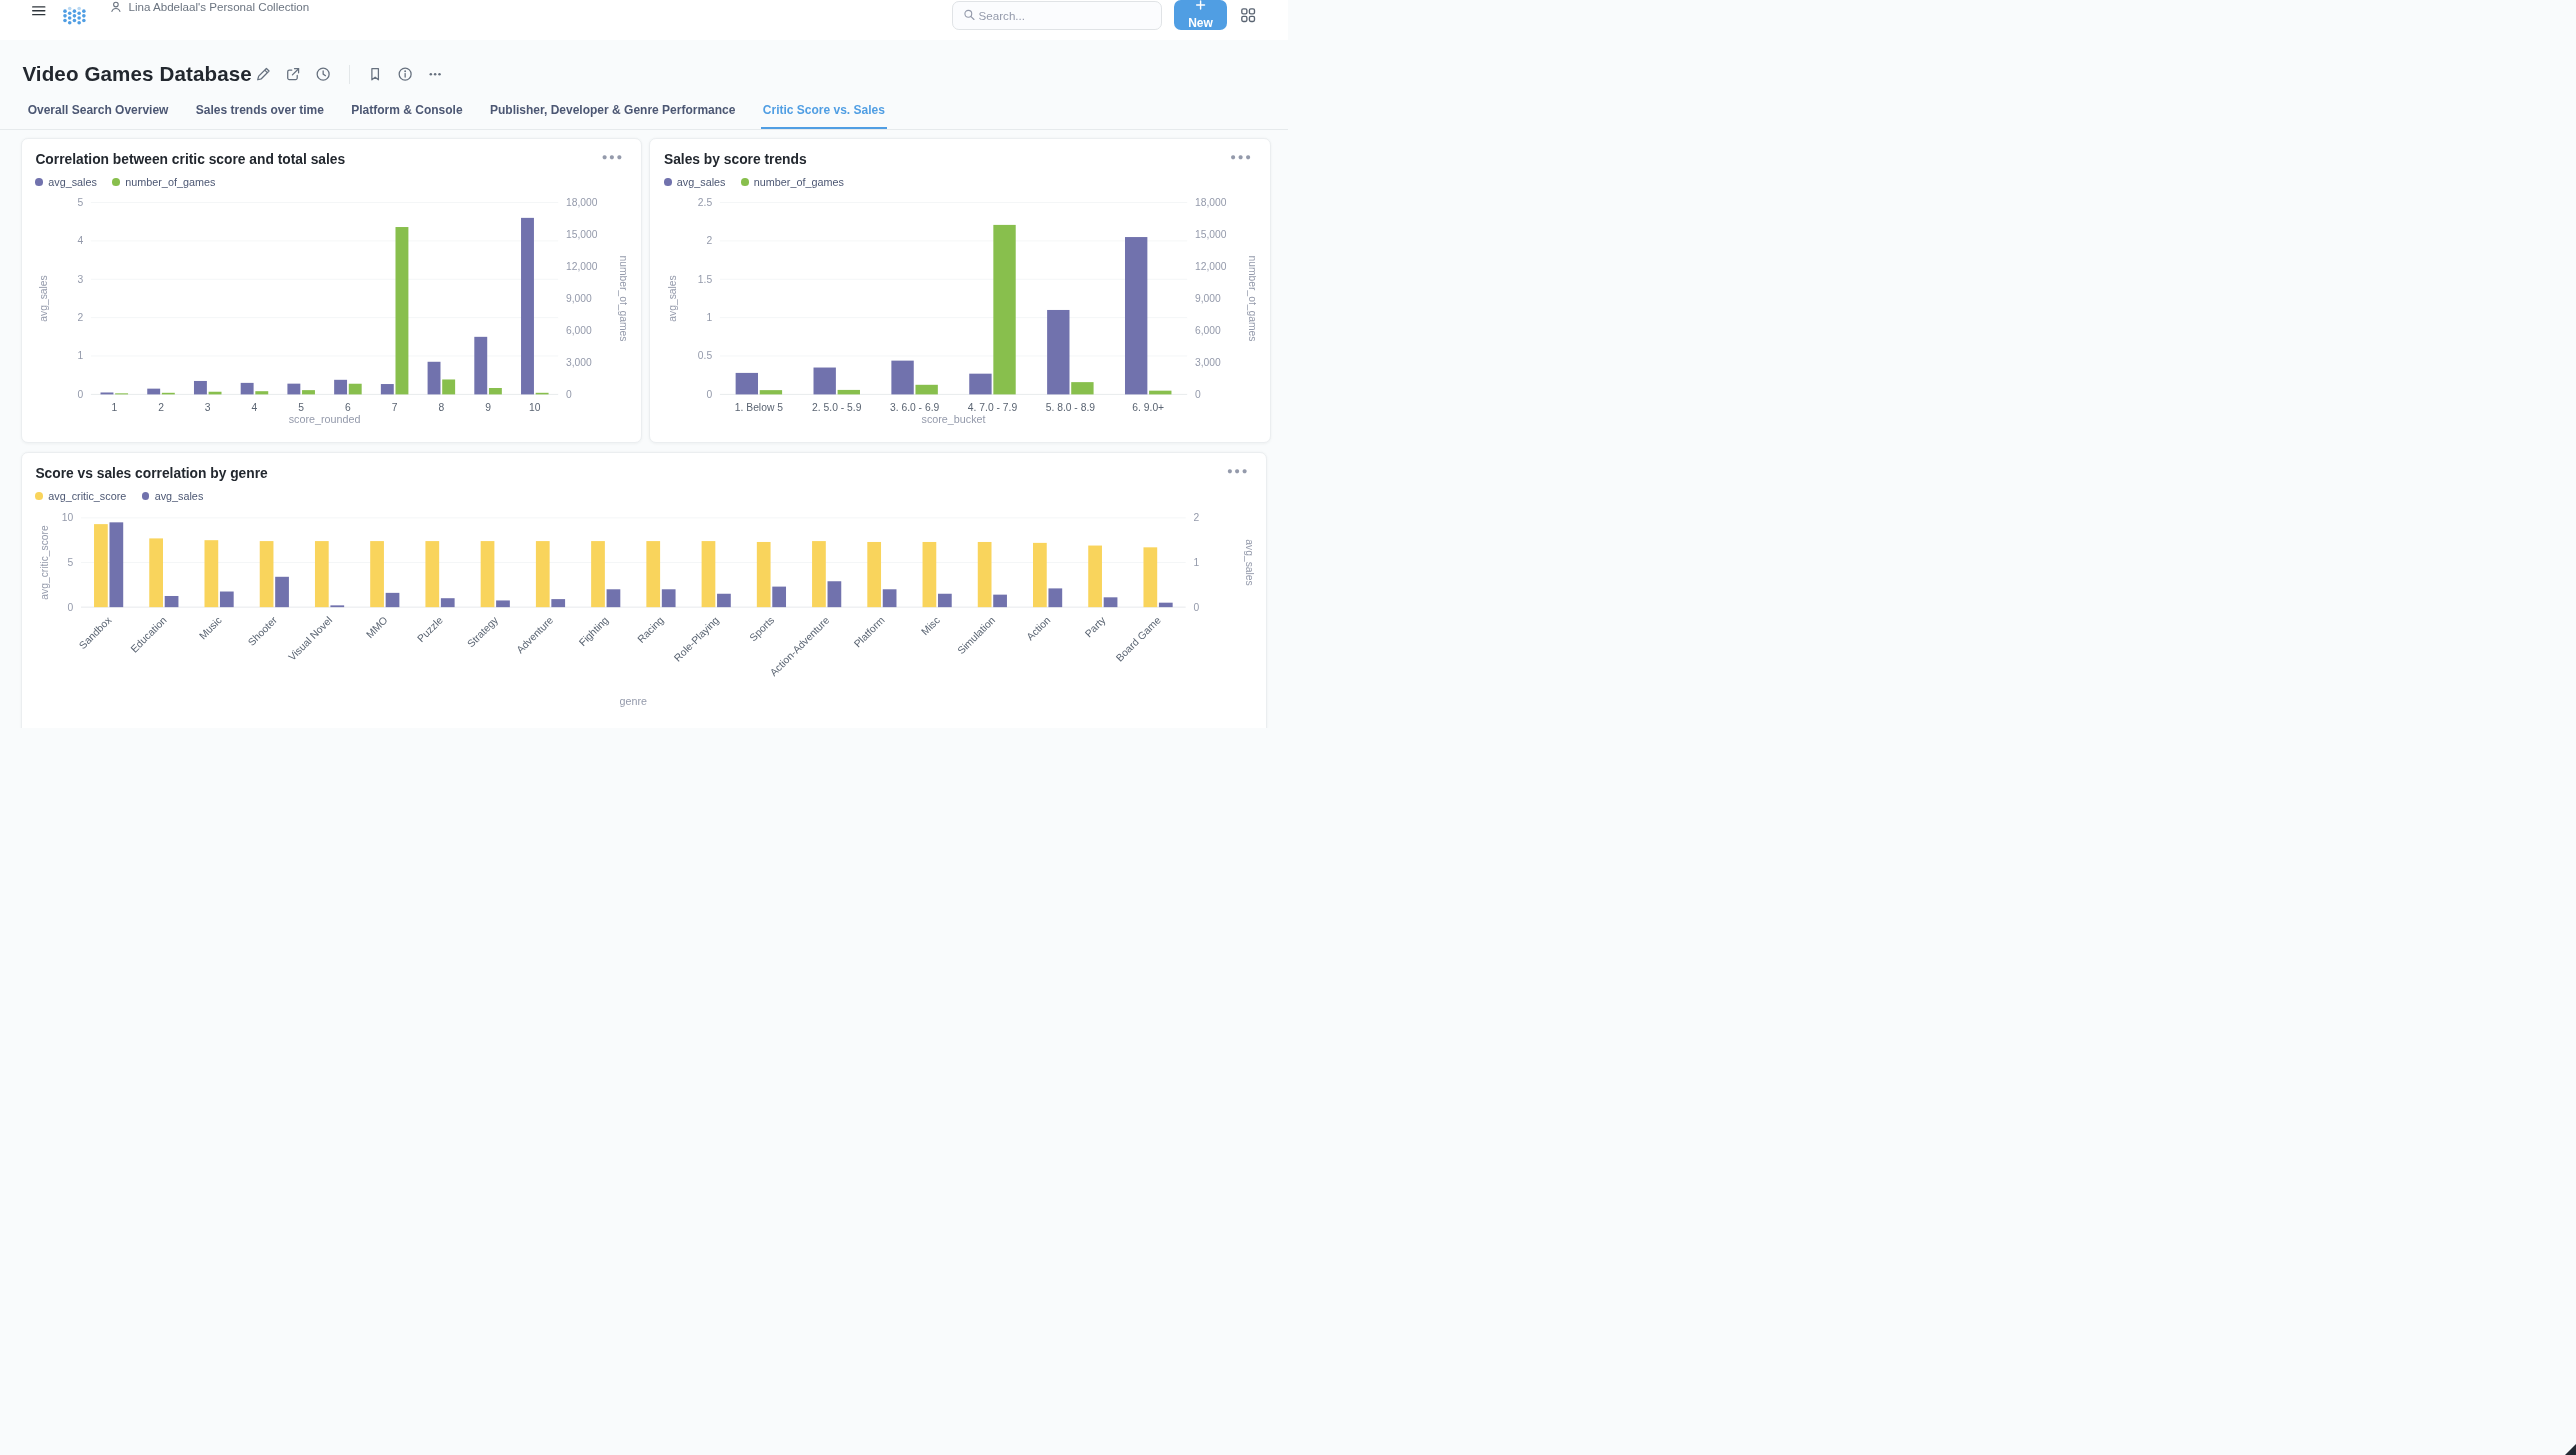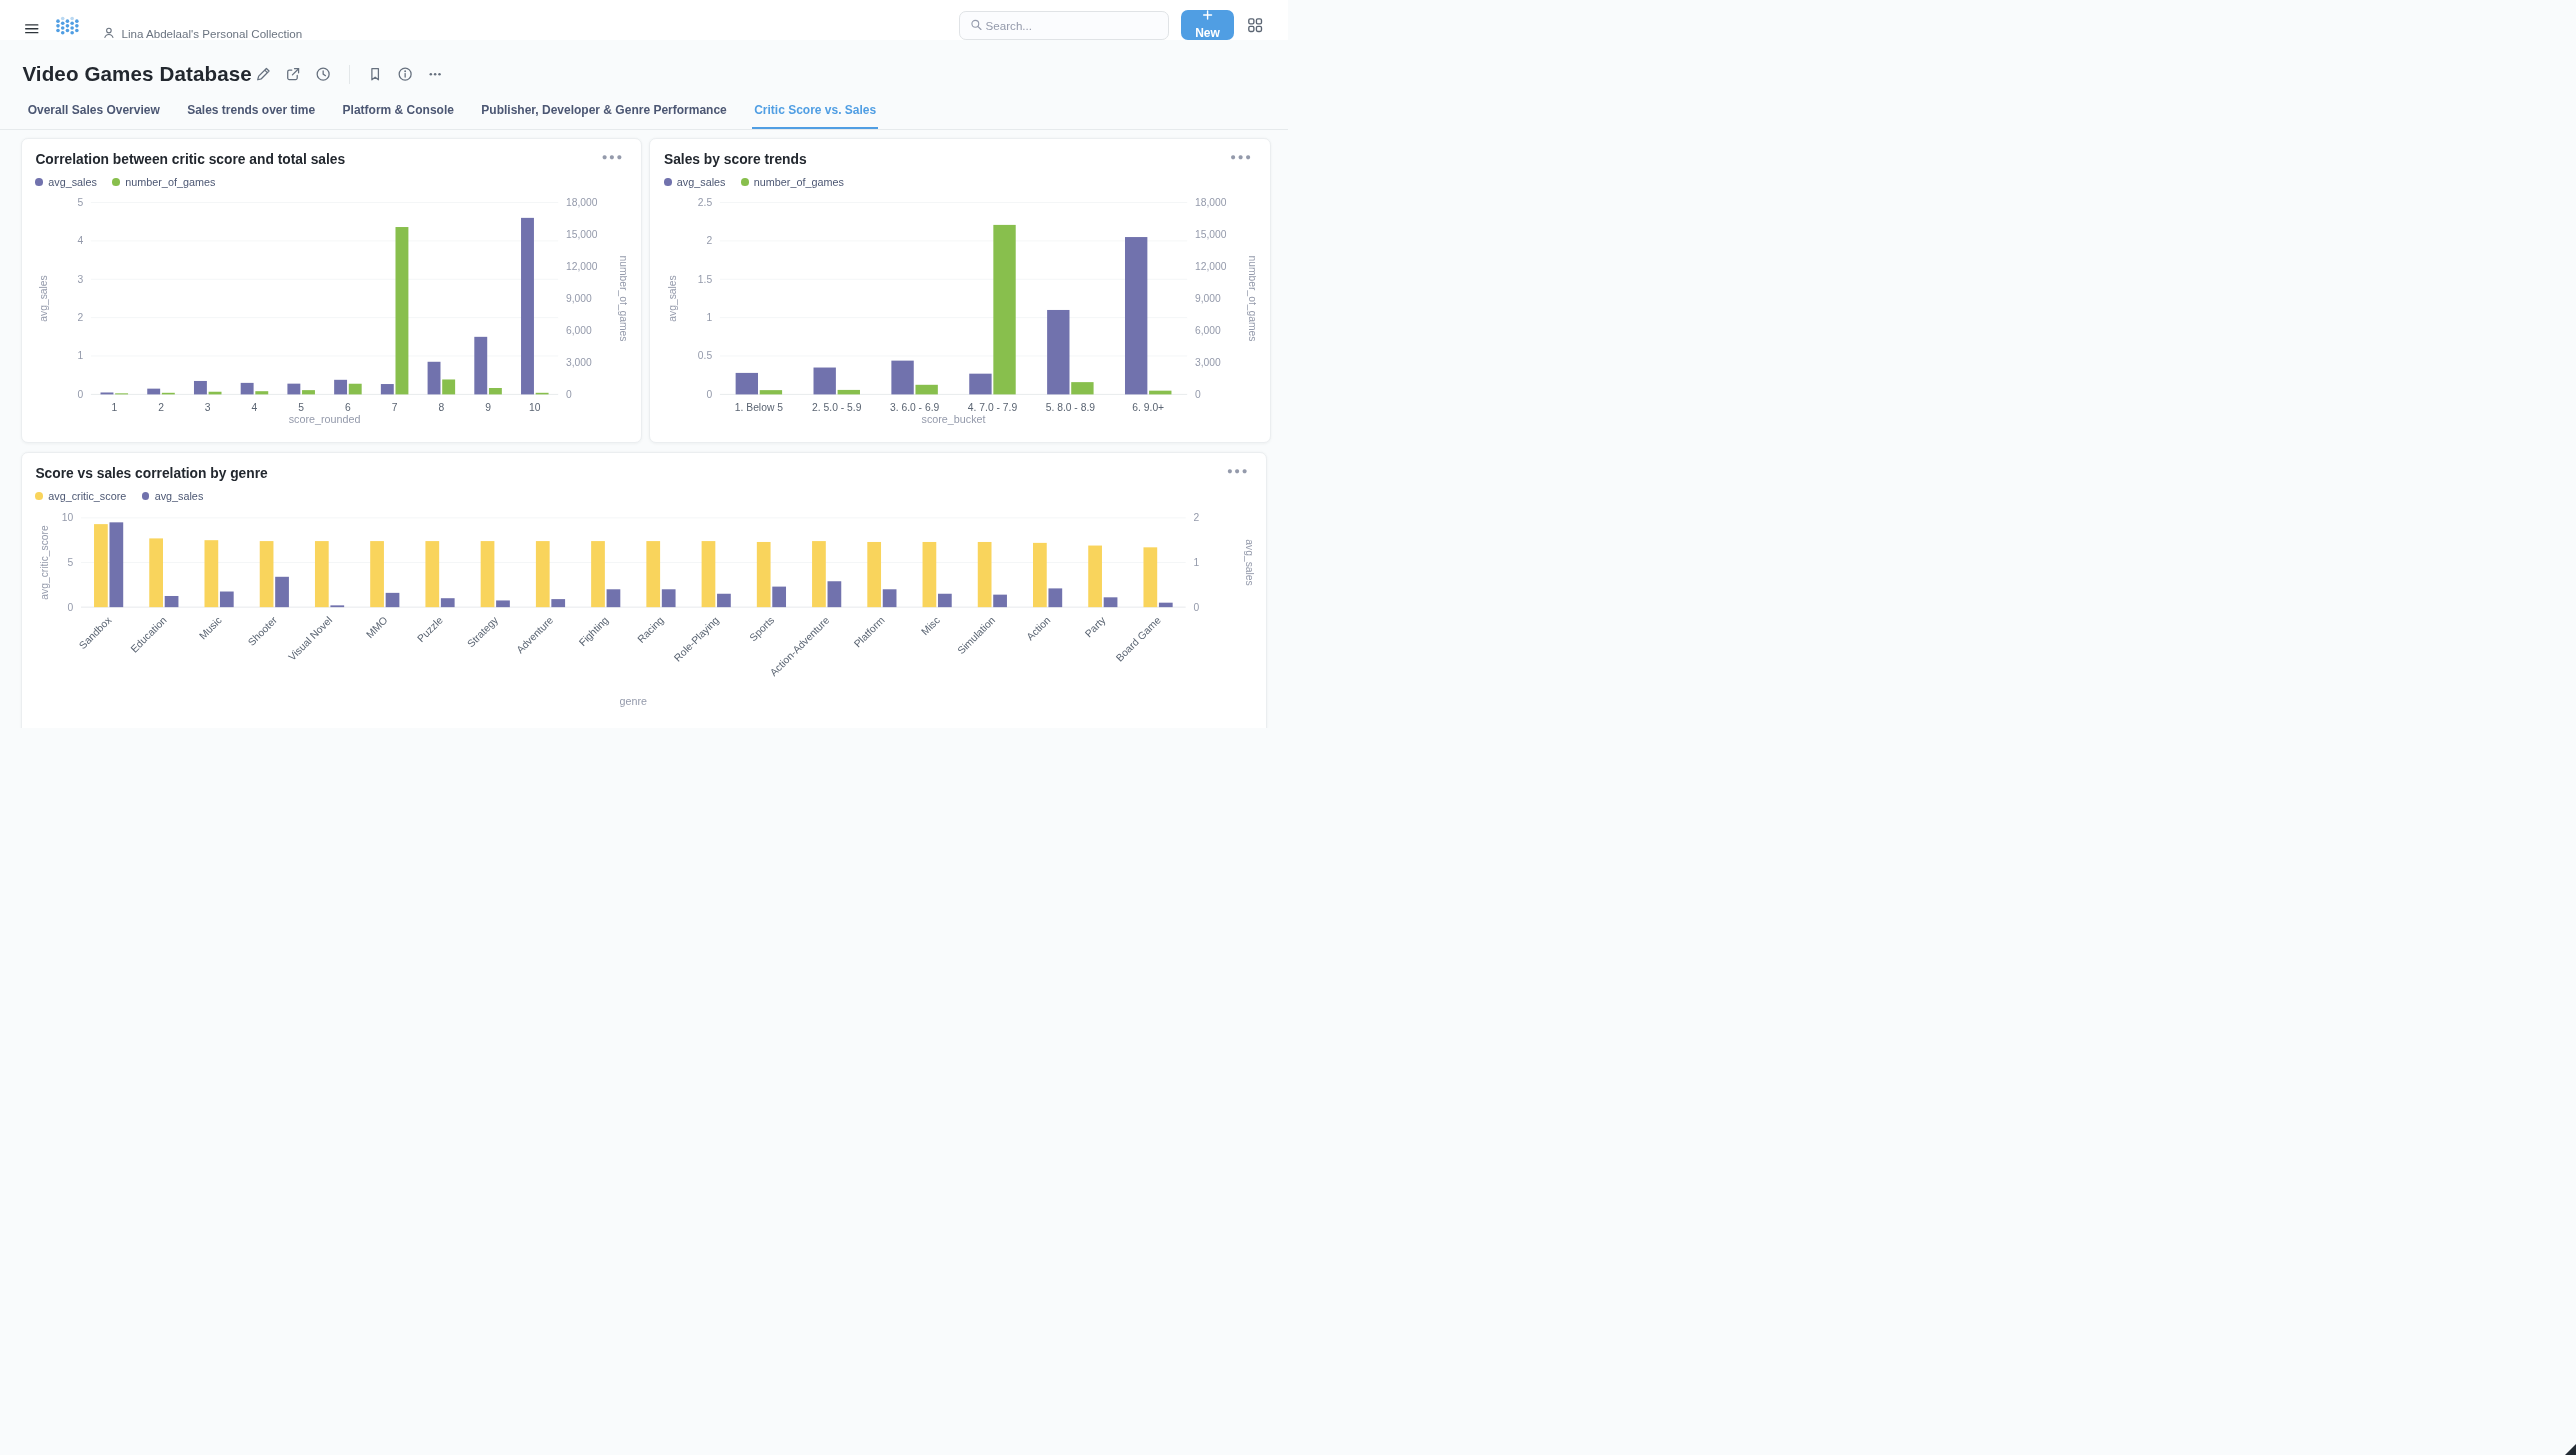--- a/index.html
+++ b/index.html
@@ -1,20 +1,20 @@
 <!DOCTYPE html>
 <html style="font-size:13.8px"><head>
 <meta charset="utf-8">
 <style>
   * { box-sizing: border-box; }
   html,body { margin:0; padding:0; width:1288px; height:728px; overflow:hidden;
     background:#F9FBFC; font-family:"Liberation Sans", sans-serif; color:#2E353B; }
 
   
-  .topnav { height:40px; background:#FFFFFF; display:flex; align-items:flex-end; padding:0 21px; }
+  .topnav { height:40px; background:#FFFFFF; display:flex; align-items:flex-start; padding:0 28px; }
   .icon-btn { background:none; border:none; padding:3.4px; display:flex; align-items:center; justify-content:center; cursor:pointer; border-radius:5.2px; }
   .logo-btn { margin-left:8.6px; }
   .crumb { display:flex; align-items:center; gap:6px; margin-left:19px; color:#6B7480; font-size:11.6px; cursor:pointer; }
   .topnav-right { margin-left:auto; display:flex; align-items:center; }
   .search-box { display:flex; align-items:center; gap:1px; width:210px; height:29px;
     border:0.9px solid #E0E3E6; border-radius:6.9px; background:#FBFCFE; padding:0 9.5px; }
   .search-box input { border:none; outline:none; background:transparent; font-size:11.6px; color:#4C5773; width:100%; font-family:inherit; }
   .search-box input::placeholder { color:#949AAB; }
   .new-btn { margin-left:12px; display:flex; align-items:center; gap:6px; background:#509EE3; color:#fff;
     border:none; border-radius:6.9px; height:30px; padding:0 13.8px; font-size:12px; font-weight:700; cursor:pointer; font-family:inherit;flex-direction:column; }
@@ -176,21 +176,21 @@
             <circle cx="4.2" cy="9" r="1.4"></circle>
             <circle cx="9" cy="9" r="1.4"></circle>
             <circle cx="13.8" cy="9" r="1.4"></circle>
           </g>
       </svg>
     </button>
   </div>
 </div>
 
 <div class="tabs" id="tabs">
-    <div class="tab">Overall Sales Overview</div>
+    <div class="tab">Overall Search Overview</div>
     <div class="tab">Sales trends over time</div>
     <div class="tab">Platform &amp; Console</div>
     <div class="tab">Publisher, Developer &amp; Genre Performance</div>
     <div class="tab active">Critic Score vs. Sales</div>
   </div>
 
 <div class="grid">
   <div class="row">
     <div class="card half">
       <div class="card-head">

